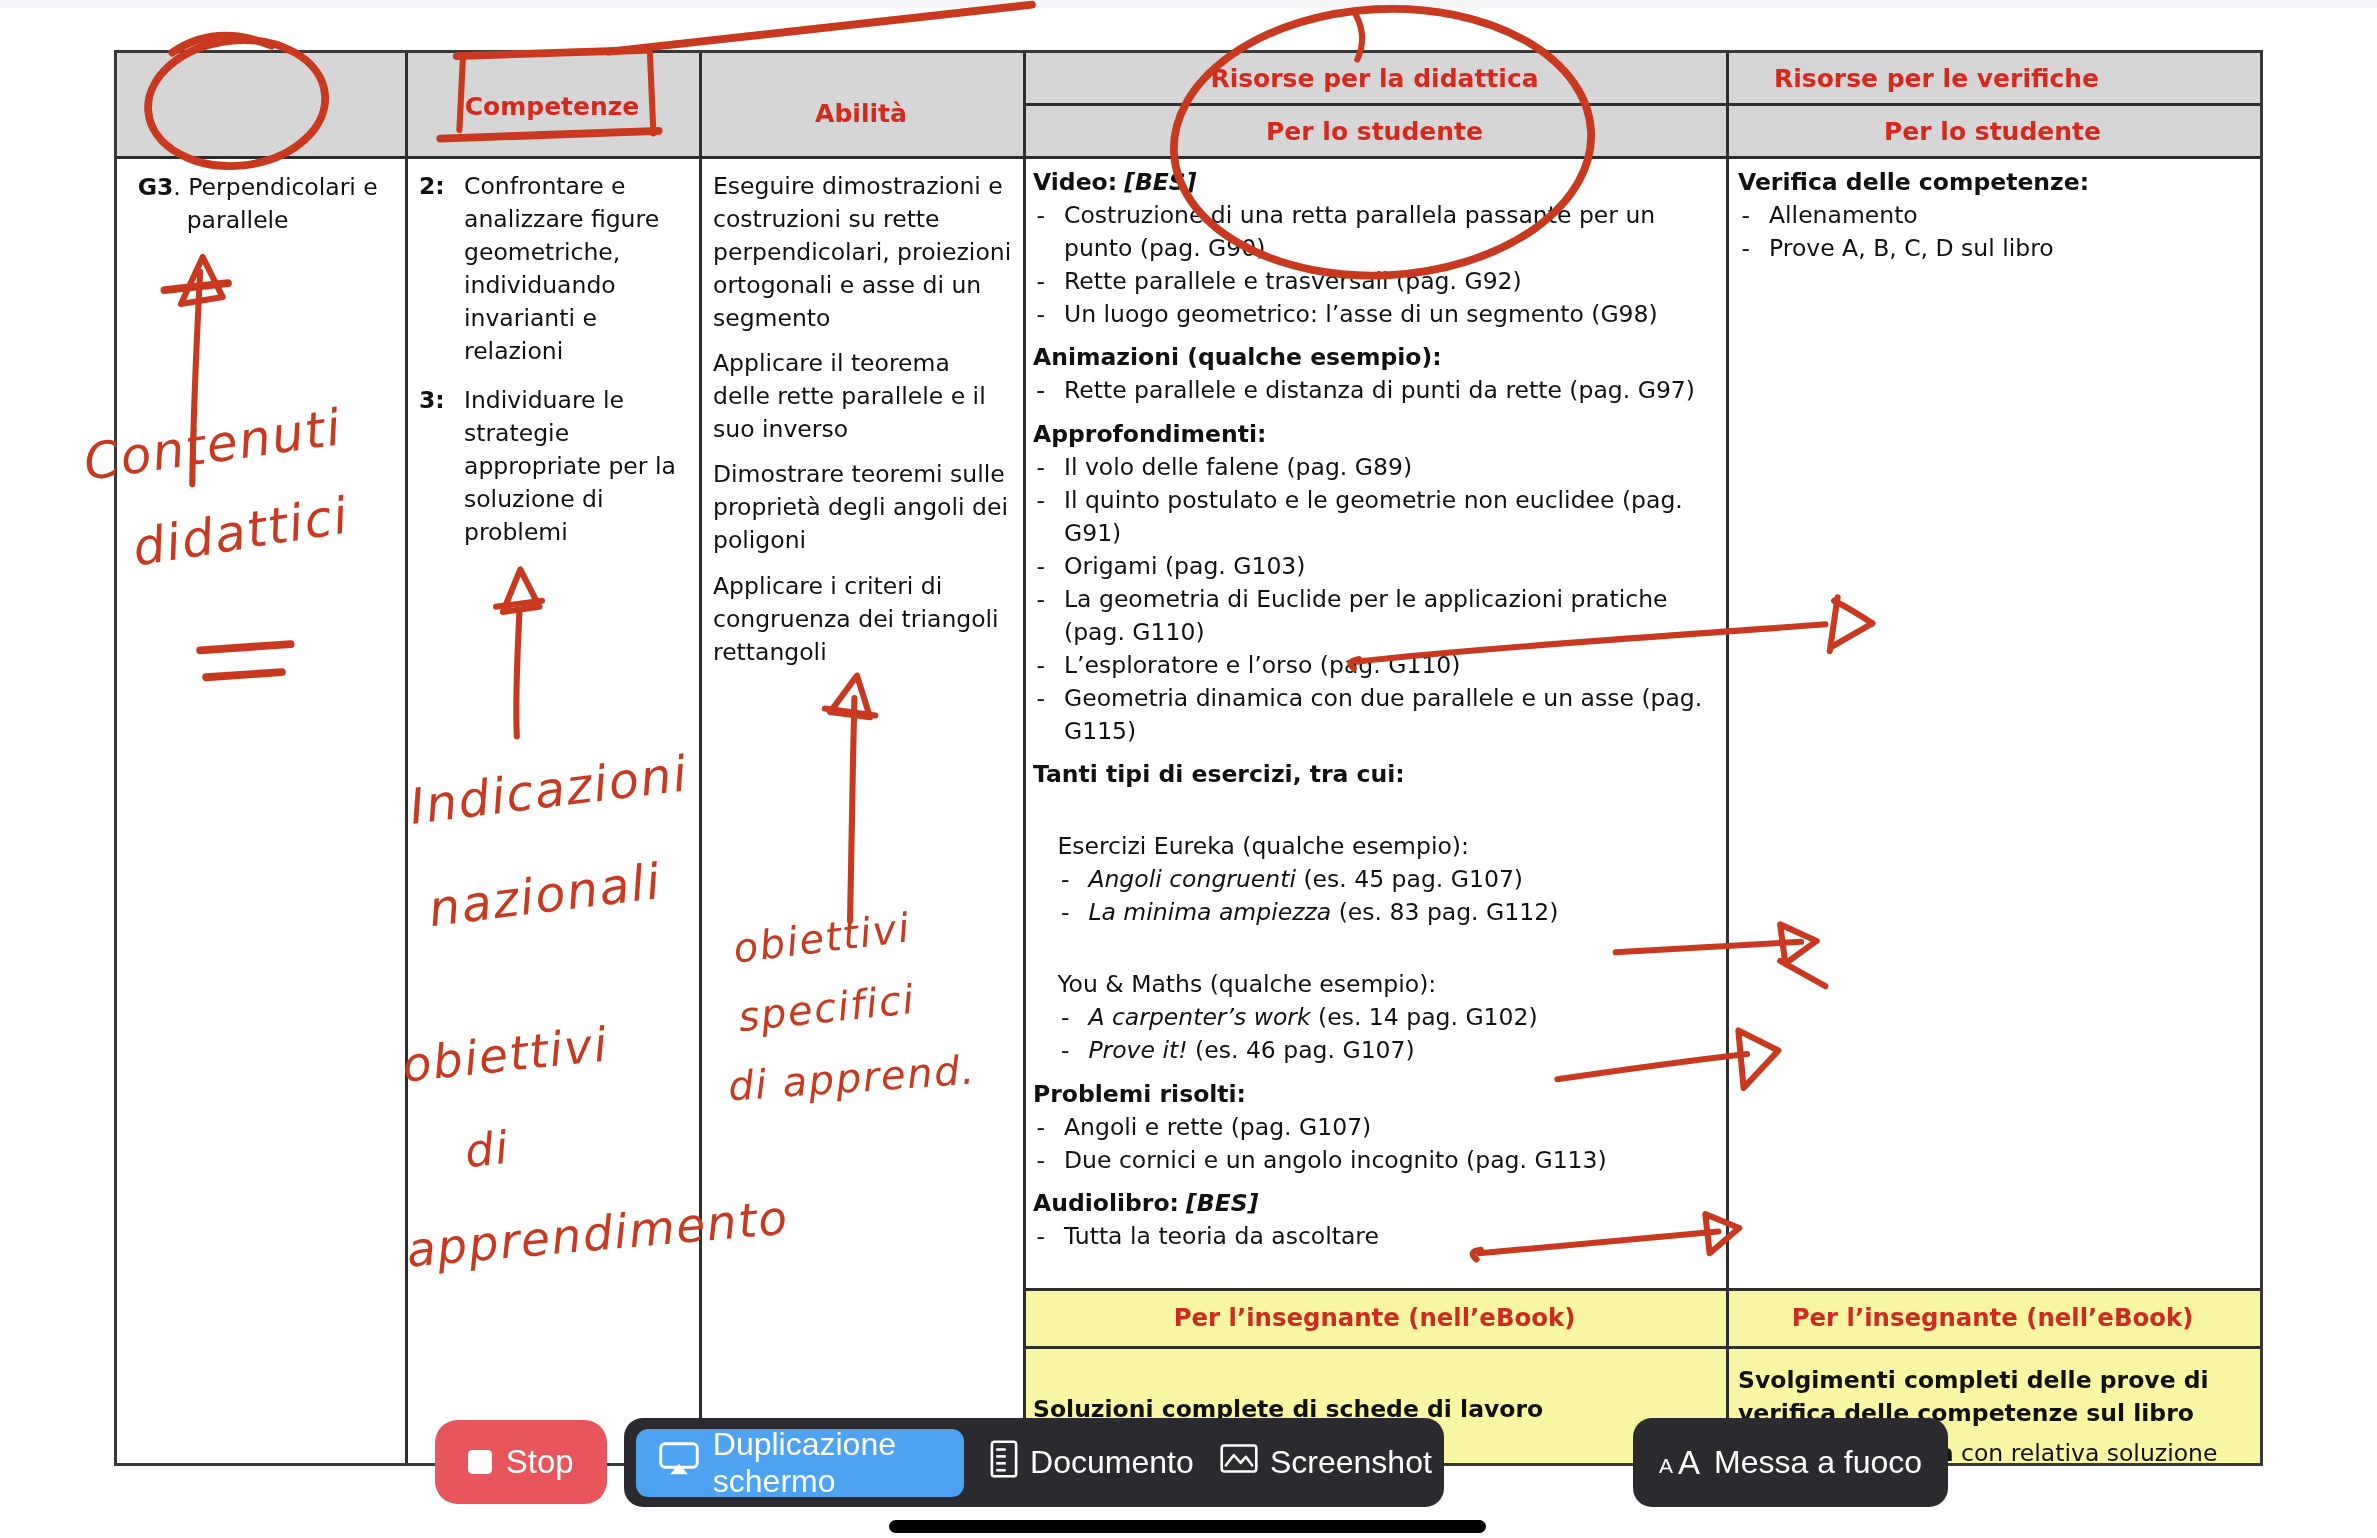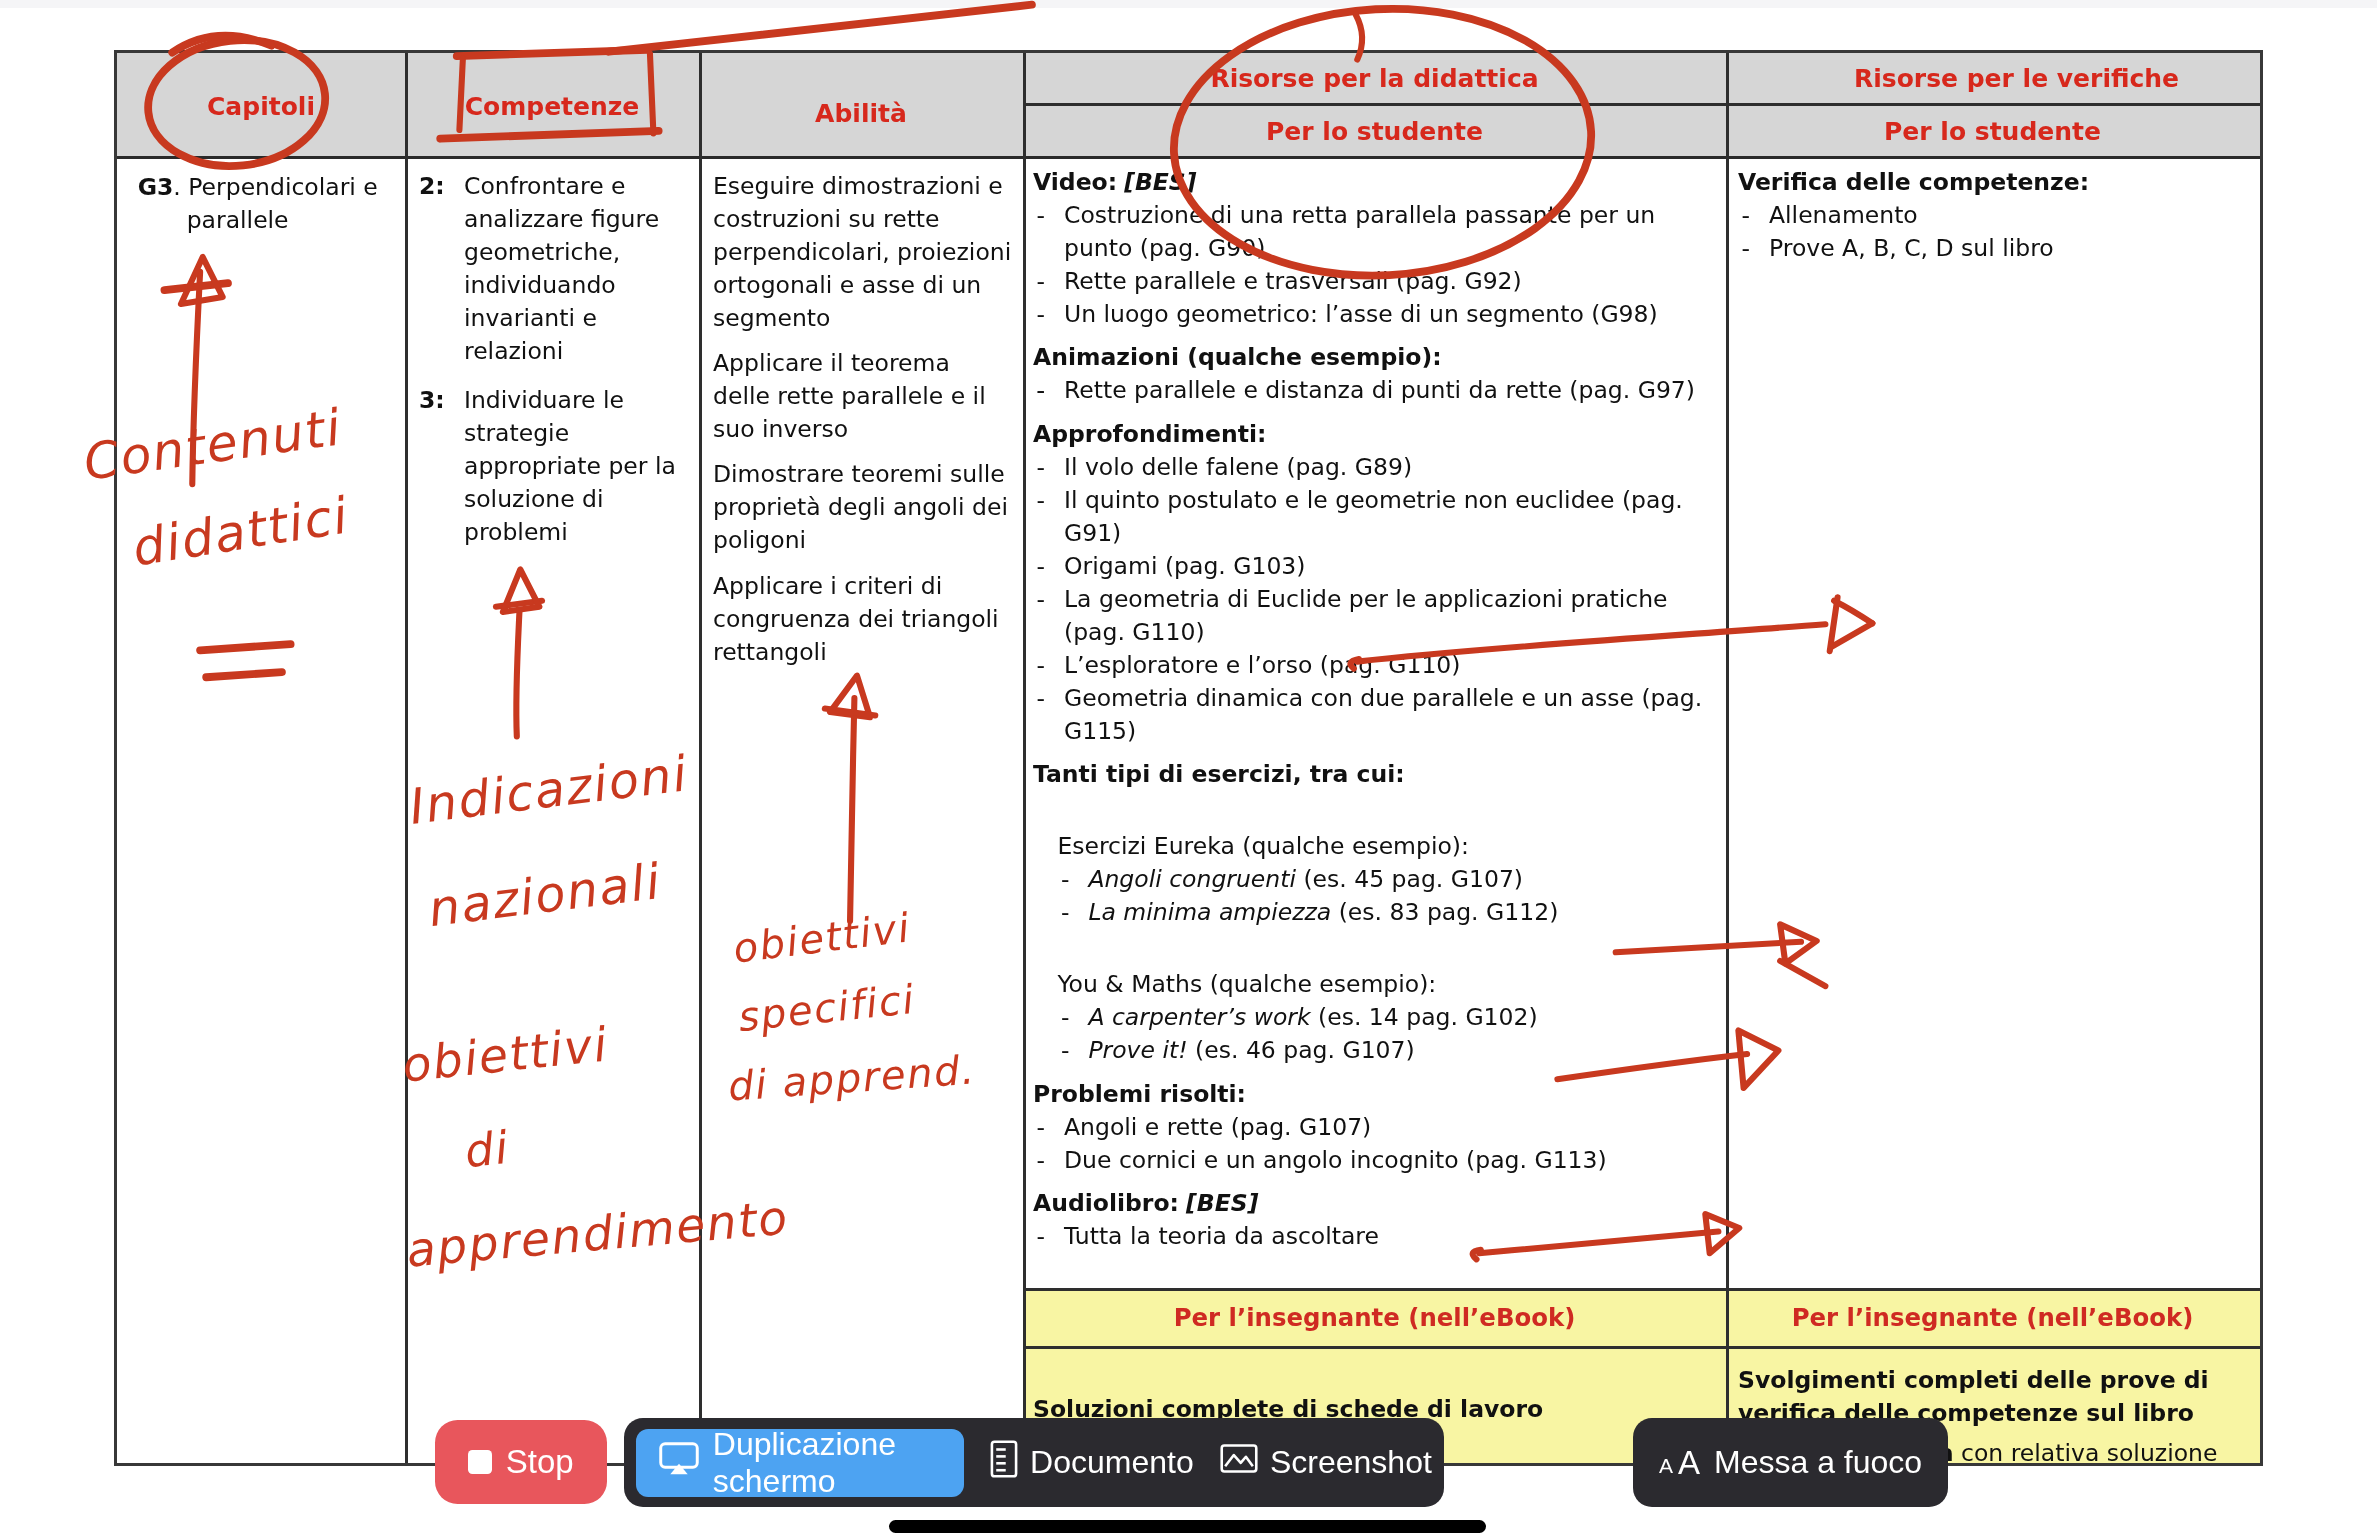--- a/index.html
+++ b/index.html
@@ -73,33 +73,30 @@
     <div class="yellow" style="left:906px;top:1235px;right:0;bottom:0;"></div>
 
     <div class="vline" style="left:288px;"></div>
     <div class="vline" style="left:582px;"></div>
     <div class="vline" style="left:906px;"></div>
     <div class="vline" style="left:1609px;"></div>
     <div class="hline" style="left:906px;right:0;top:50px;"></div>
     <div class="hline" style="left:906px;right:0;top:1235px;"></div>
     <div class="hline" style="left:906px;right:0;top:1293px;"></div>
 
-    <div class="hcell" style="left:0;top:0;width:288px;height:106px;">
-        <span>Capitoli</span>
-      </div>
     <div class="hcell" style="left:288px;top:0;width:294px;height:106px;">
         <span>Competenze</span>
       </div>
     <div class="hcell" style="left:582px;top:0;width:324px;height:120px;">
         <span>Abilità</span>
       </div>
     <div class="hcell" style="left:906px;top:0;width:703px;height:50px;">
         <span>Risorse per la didattica</span>
       </div>
-    <div class="hcell" style="left:1609px;top:0;width:581px;height:50px;">
+    <div class="hcell" style="left:1529px;top:0;width:581px;height:50px;">
         <span>Risorse per le verifiche</span>
       </div>
     <div class="hcell" style="left:906px;top:50px;width:703px;height:56px;">
         <span>Per lo studente</span>
       </div>
     <div class="hcell" style="left:1609px;top:50px;width:533px;height:56px;">
         <span>Per lo studente</span>
       </div>
 
     <div class="abs doc" style="left:8.7px;top:118px;width:287px;">

